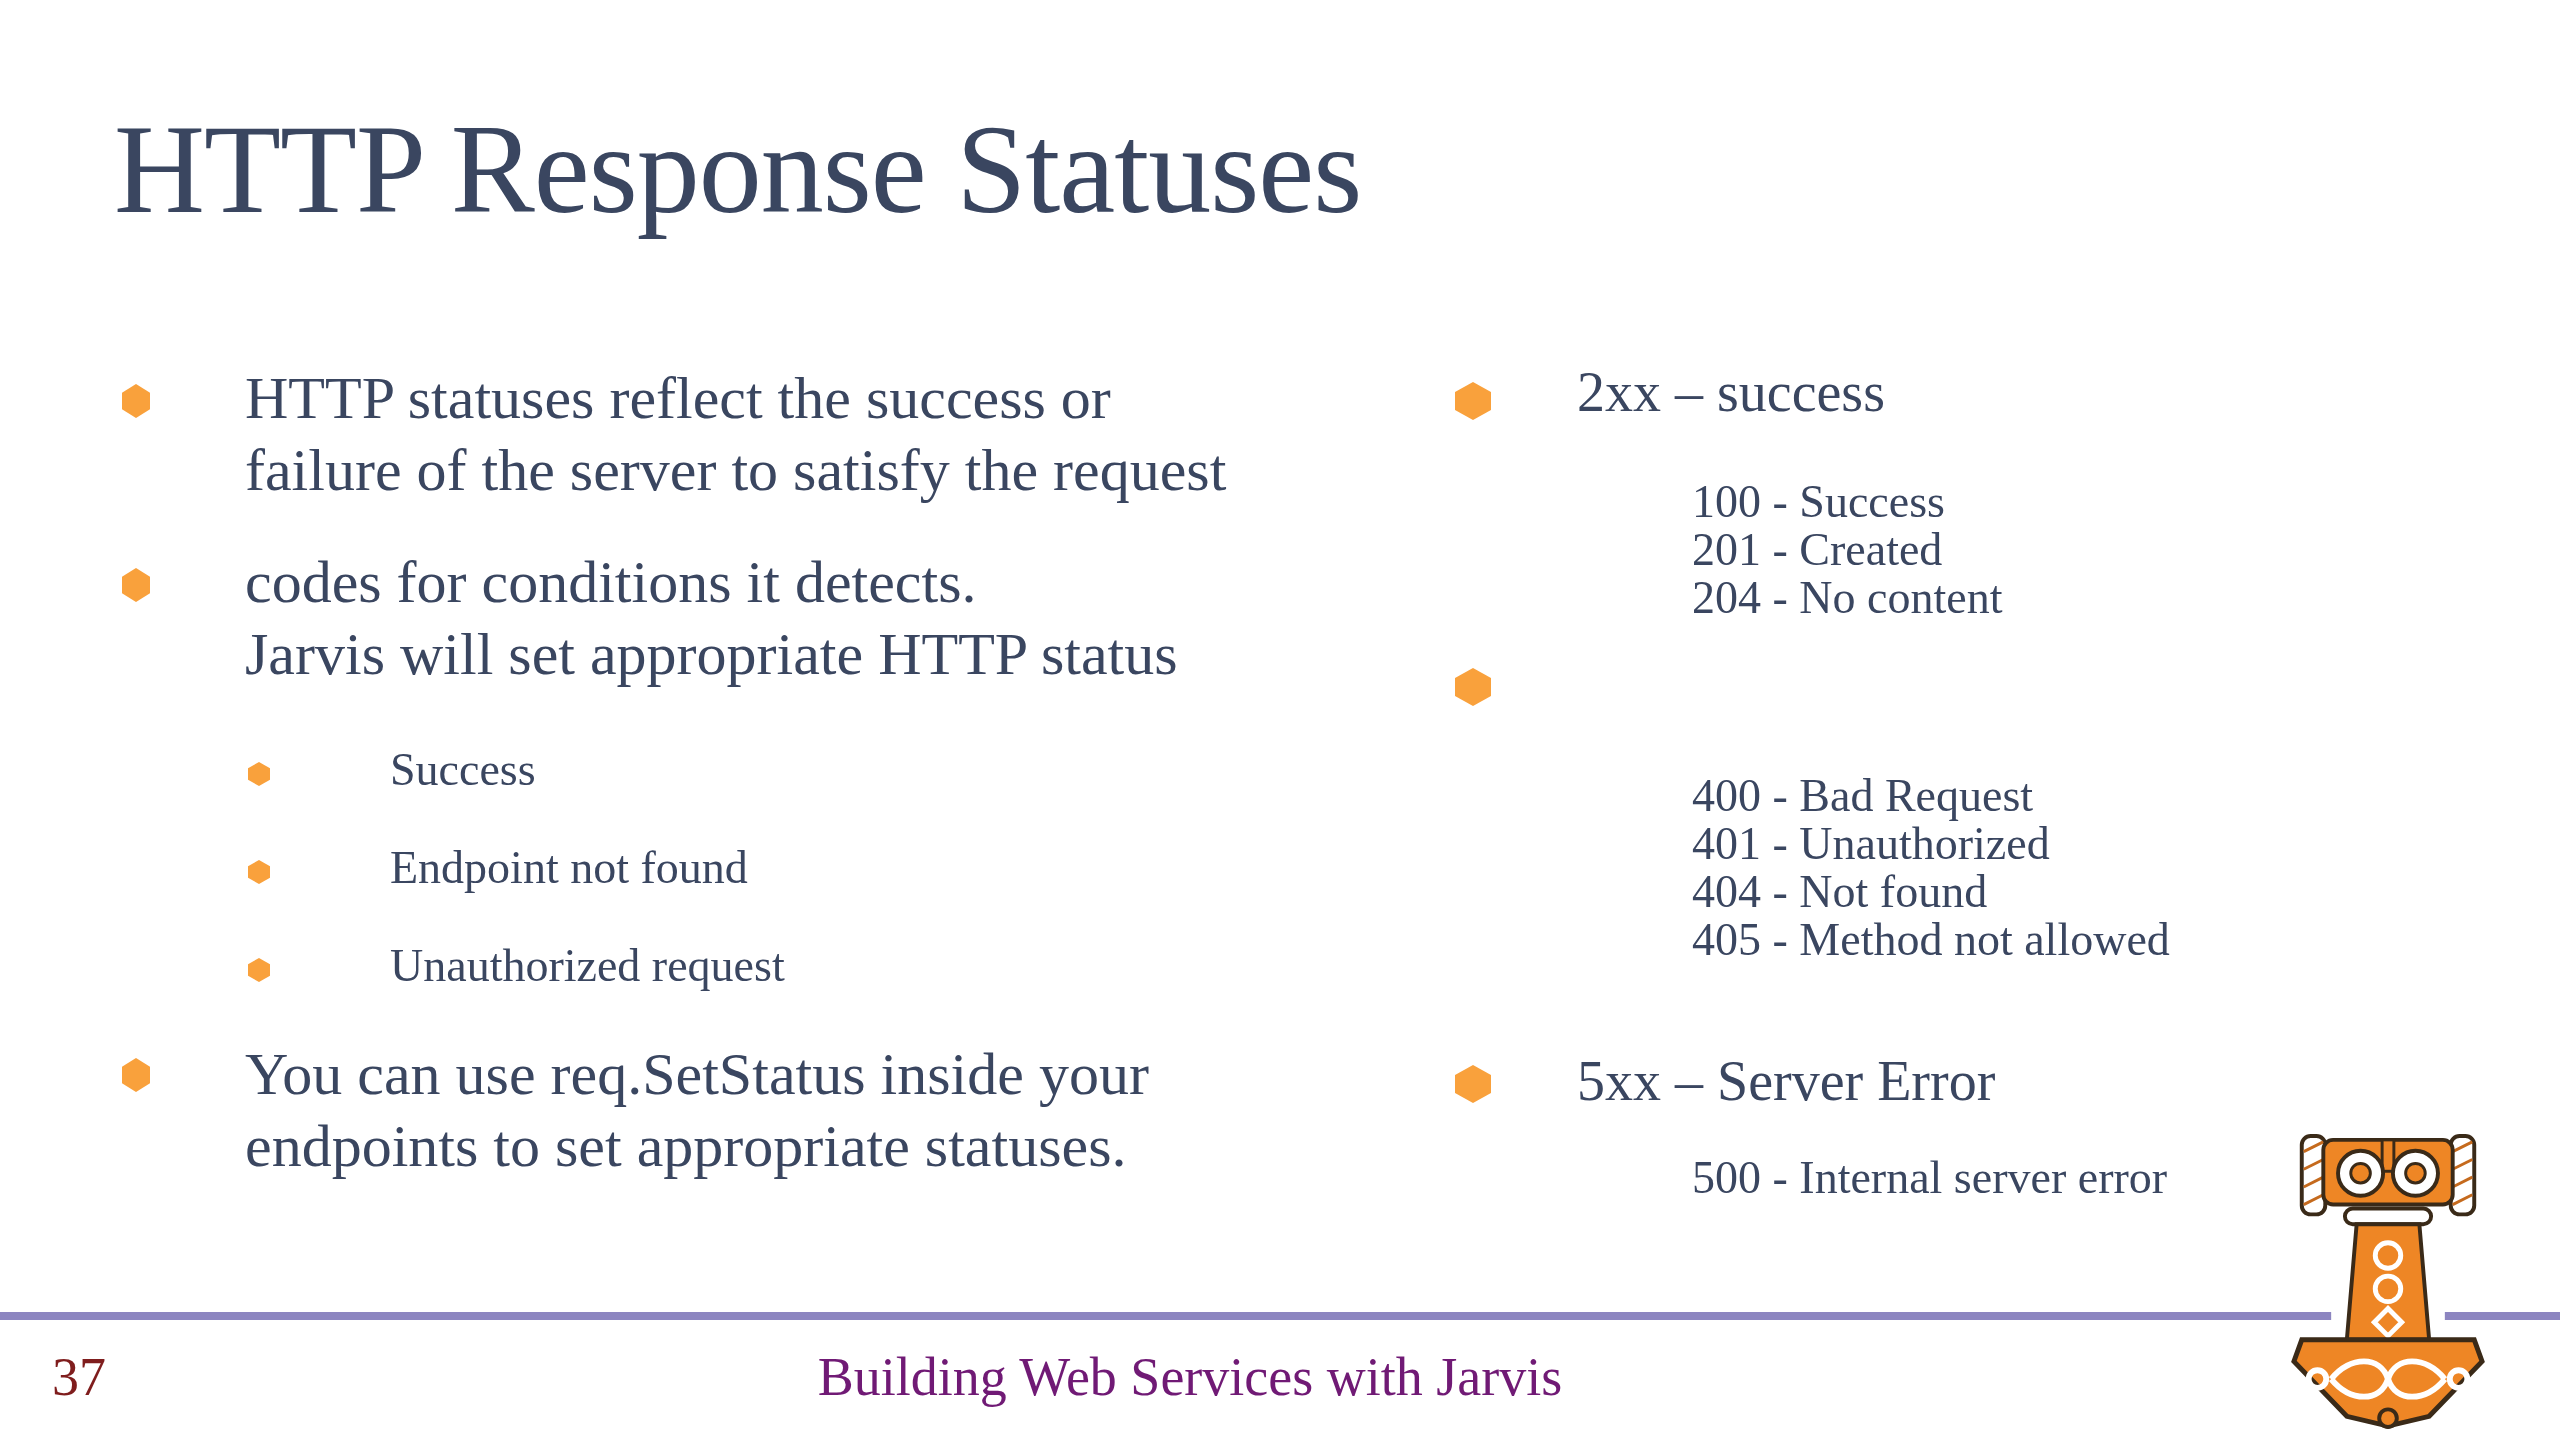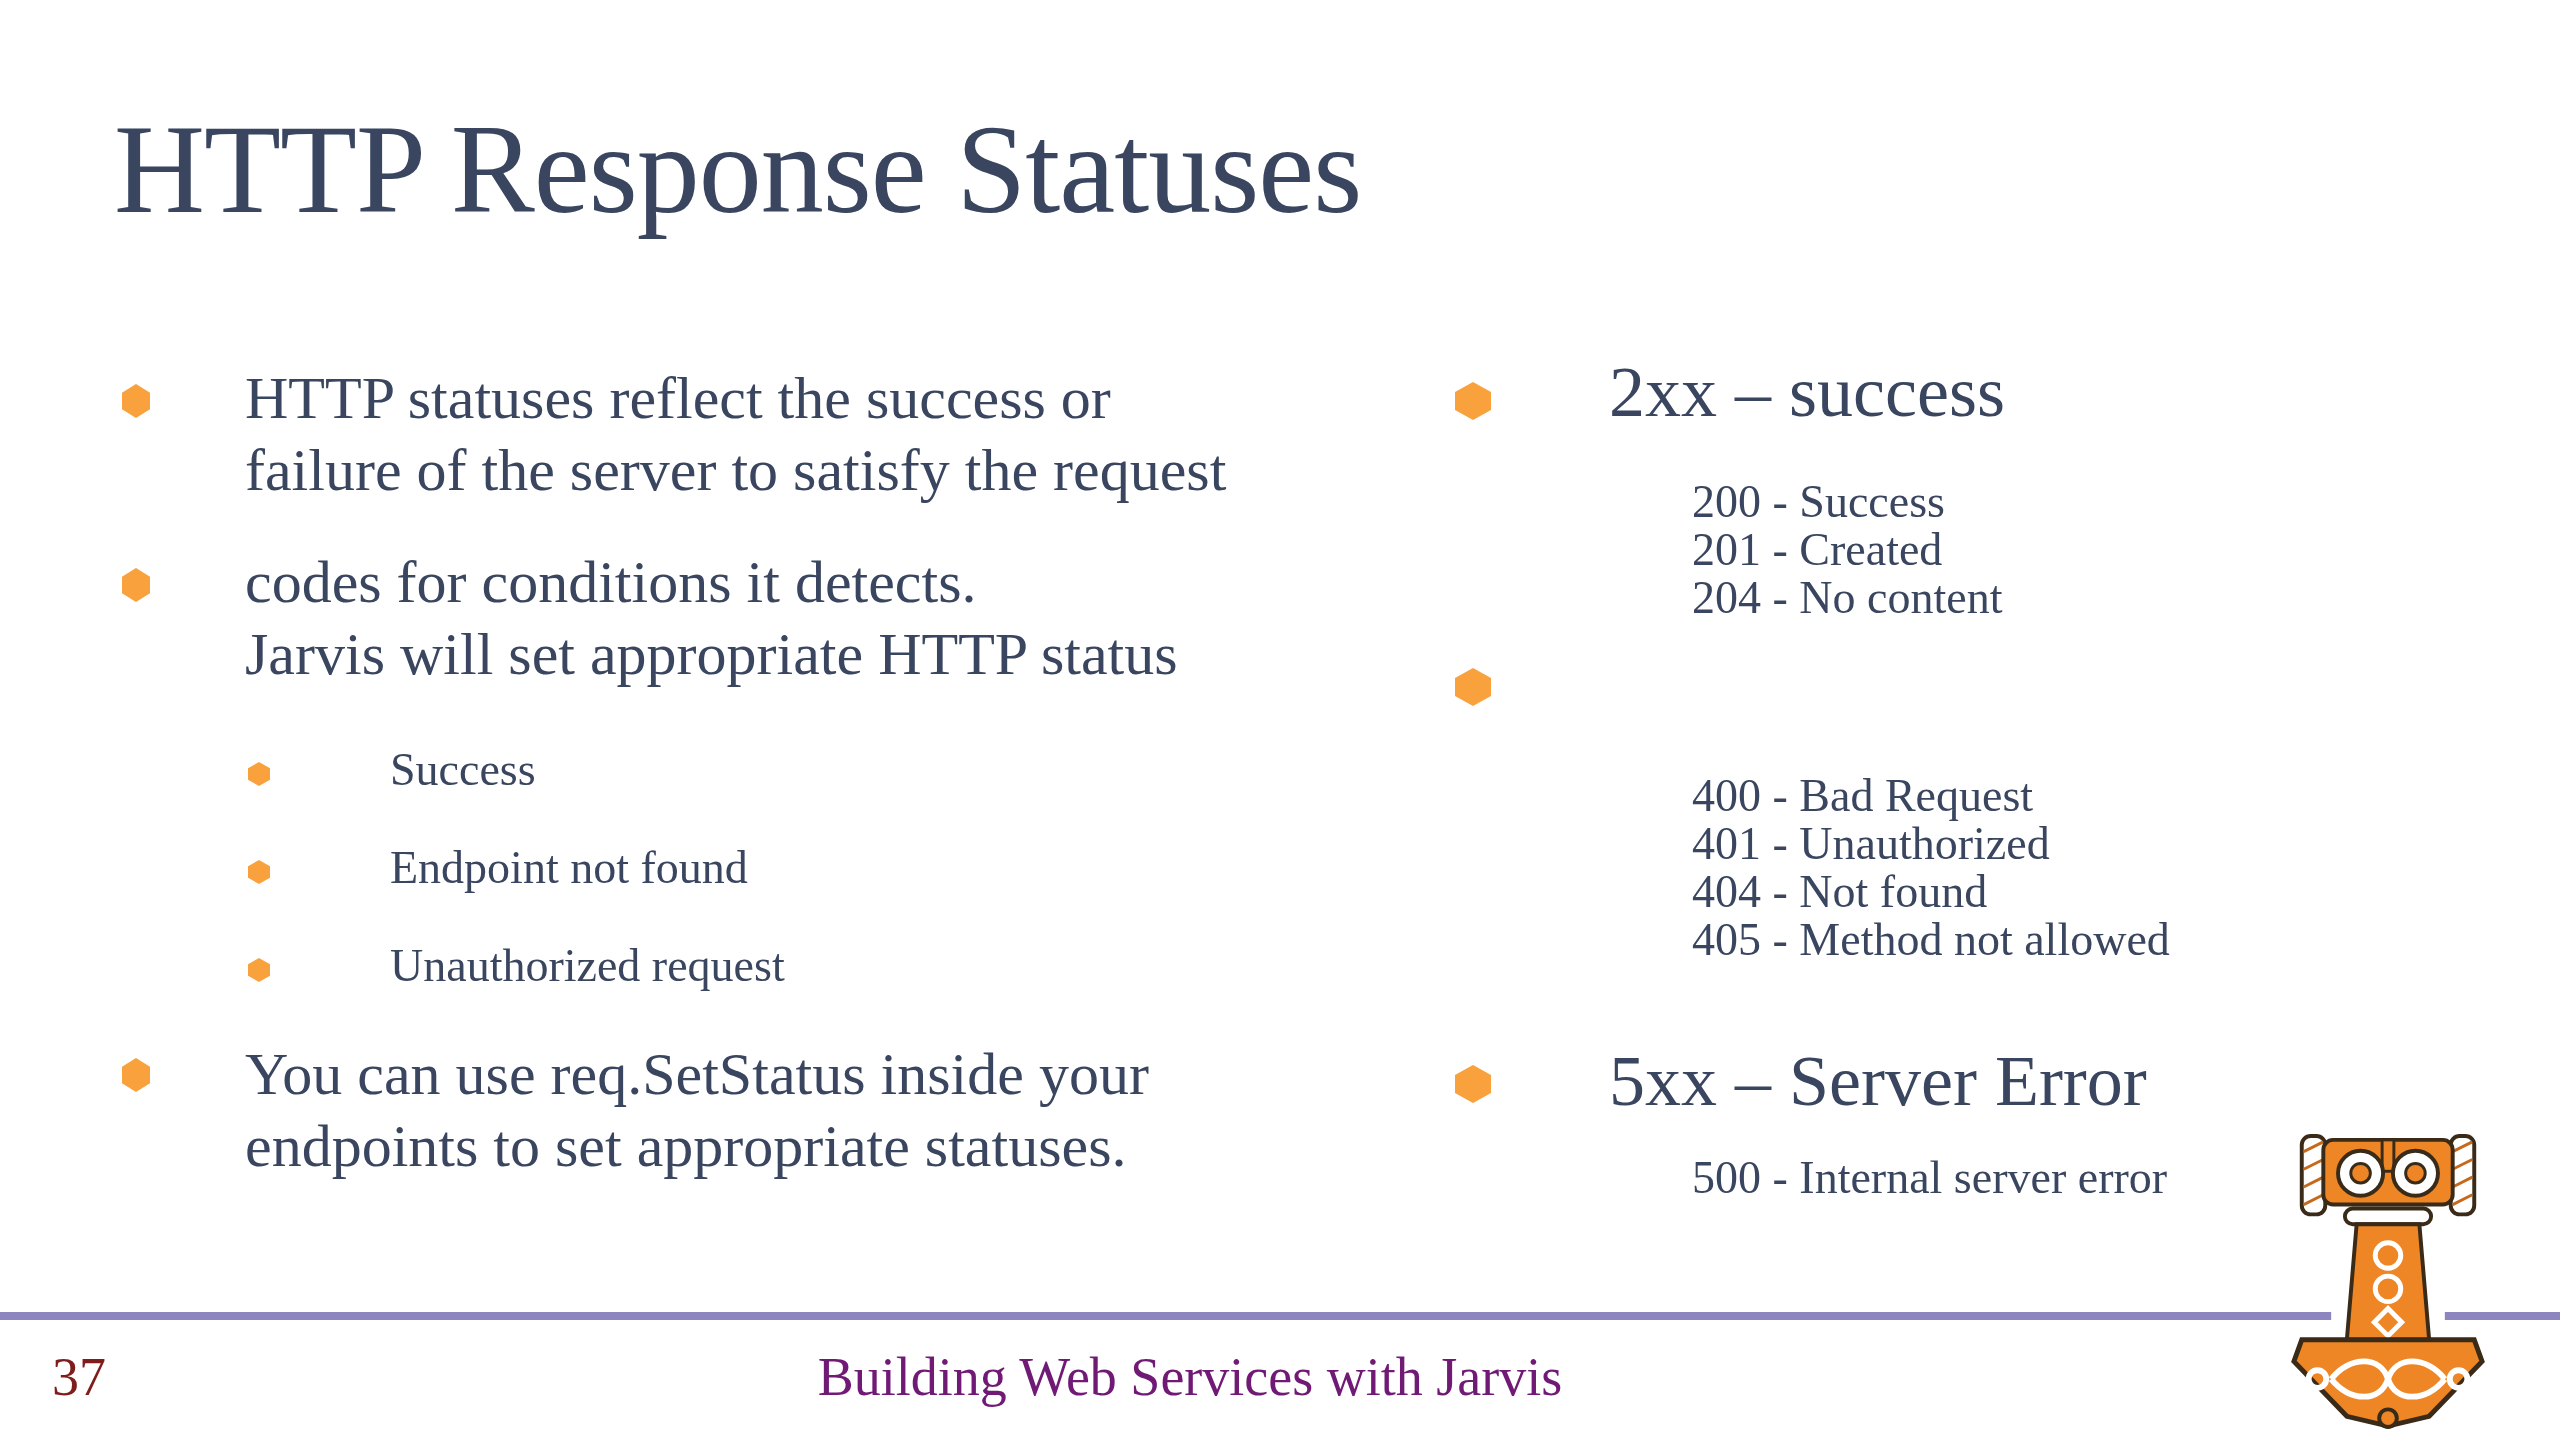--- a/index.html
+++ b/index.html
@@ -42,24 +42,23 @@
     position:absolute;
     left:358px;
     font-size:46px;
     line-height:52px;
     white-space:nowrap;
     margin-left:32px;
   }
   .r-head{
     position:absolute;
     left:1577px;
-    font-size:72px;
+    font-size:56px;
     line-height:80px;
     white-space:nowrap;
-    margin-left:32px;
   }
   .r-items{
     position:absolute;
     left:1692px;
     font-size:46px;
     line-height:48px;
     white-space:nowrap;
   }
   .divider{
     position:absolute;
@@ -119,21 +118,21 @@
 
   <span class="hex hex-l1" style="top:1058px"></span>
   <div class="body-block" style="top:1038px">
     <div><span>You can use </span><span>req.SetStatus</span><span> inside your</span></div>
     <div>endpoints to set appropriate statuses.</div>
   </div>
 
   <span class="hex hex-r1" style="top:382px"></span>
   <div class="r-head" style="top:352px">2xx – success</div>
   <div class="r-items" style="top:478px">
-    <div>200 - Success</div>
+    <div>100 - Success</div>
     <div>201 - Created</div>
     <div>204 - No content</div>
   </div>
 
   <span class="hex hex-r1" style="top:668px"></span>
   <div class="r-items" style="top:772px">
     <div>400 - Bad Request</div>
     <div>401 - Unauthorized</div>
     <div>404 - Not found</div>
     <div>405 - Method not allowed</div>

